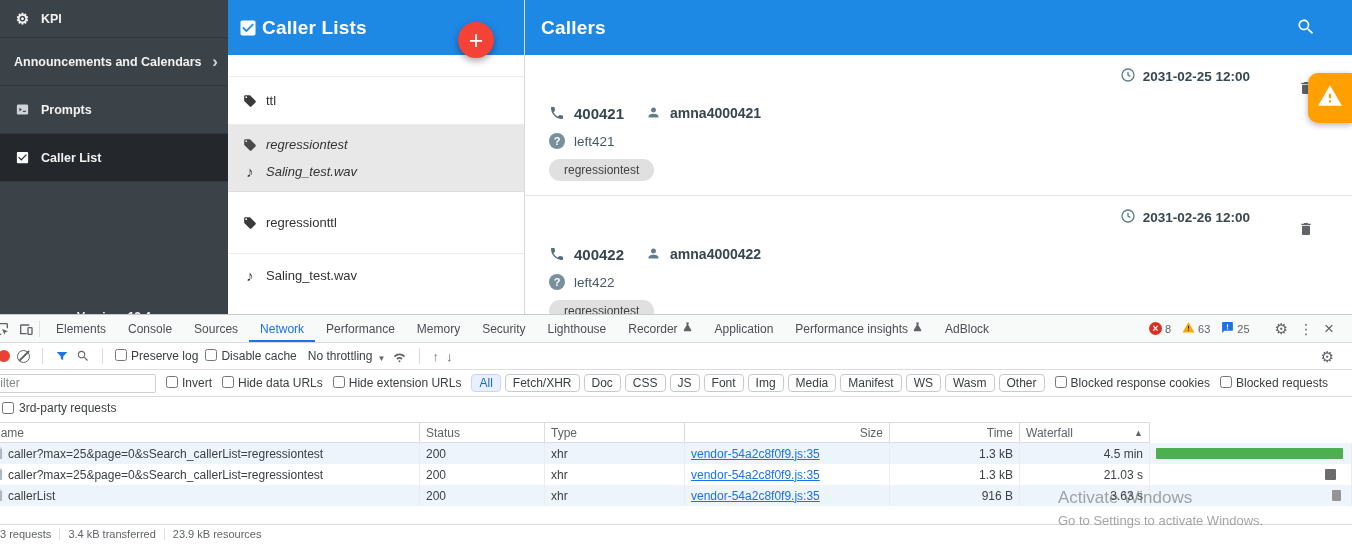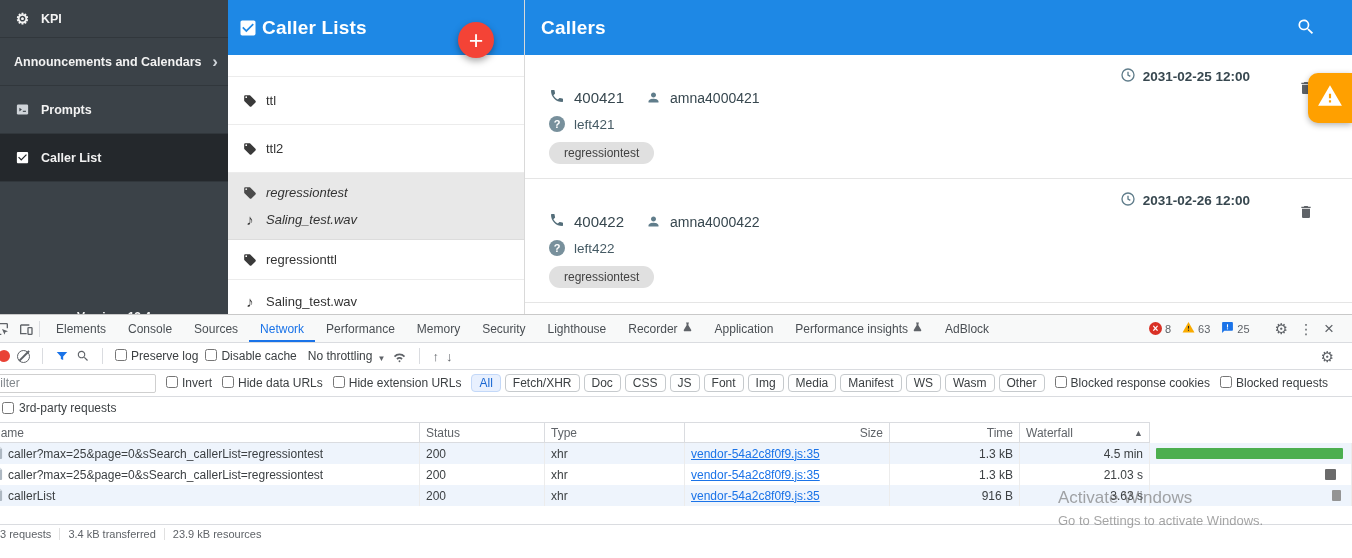--- a/index.html
+++ b/index.html
@@ -30,36 +30,36 @@
   .lists-panel{width:297px;flex:none;background:#fff;border-right:1px solid #d9d9d9;
                display:flex;flex-direction:column;overflow:hidden}
   .lists-panel .panel-header{padding-left:10px}
   .h-check{display:inline-flex;margin-right:4px}
   .fab{position:absolute;right:30px;top:22px;width:36px;height:36px;border-radius:50%;border:none;
        background:#f44336;color:#fff;font-size:25px;line-height:34px;text-align:center;cursor:pointer;
        box-shadow:0 3px 7px rgba(0,0,0,.35)}
   .cl-spacer{height:22px;border-bottom:1px solid #ececec}
   .cl-item{display:flex;align-items:center;gap:9px;padding:0 15px;height:48px;
            border-bottom:1px solid #ececec;font-size:13px;color:#333;cursor:pointer}
-  .cl-item.short{height:40px}
+  .cl-item.short{height:62px}
   .cl-item.shorter{height:42px;border-bottom:none}
   .tag-ic{display:inline-flex}
   .note{font-size:15px;color:#3a3a3a;width:14px;display:inline-flex;justify-content:center}
   .cl-selected{background:#e8e8e8;padding:6px 0;border-bottom:1px solid #dcdcdc;cursor:pointer}
   .cl-sub{display:flex;align-items:center;gap:9px;padding:0 15px;height:27px;font-size:13px;color:#333}
   .cl-sub .it{font-style:italic}
 
   
   .callers-panel{flex:1;background:#fff;position:relative;display:flex;flex-direction:column;overflow:hidden}
   .search-btn{position:absolute;right:36px;top:17px;cursor:pointer;display:inline-flex}
   .card{position:relative;border-bottom:1px solid #e5e5e5;padding:12px 24px 14px}
   .dt-row{display:flex;justify-content:flex-end;align-items:center;gap:7px;padding-right:78px;
           font-size:13.5px;font-weight:bold;color:#37474f;height:18px}
   .trash{position:absolute;right:38px;top:25px;cursor:pointer;display:inline-flex}
-  .num-row{display:flex;align-items:center;gap:9px;margin-top:3px;font-size:15px;font-weight:normal;color:#37474f}
+  .num-row{display:flex;gap:9px;margin-top:20px;font-size:15px;font-weight:bold;color:#37474f}
   .num-row .agent-ic{margin-left:13px;display:inline-flex}
   .num-row .agent{font-size:14px}
   .left-row{margin-top:9px;display:flex;align-items:center;gap:9px;font-size:13.5px;color:#455a64}
   .q{width:16px;height:16px;border-radius:50%;background:#78909c;color:#fff;font-size:11px;font-weight:bold;
      display:inline-flex;align-items:center;justify-content:center}
   .chip{margin-top:10px;display:inline-block;background:#e0e0e0;border-radius:12px;padding:4px 15px;
         font-size:12px;color:#424242}
   .card.partial{border-bottom:none}
   .warn-badge{position:absolute;right:0;top:73px;width:44px;height:50px;background:#ffa000;
               border-radius:10px 0 0 10px;display:flex;align-items:center;justify-content:center;
@@ -176,28 +176,20 @@
       <button class="fab">+</button>
     </header>
     <div class="cl-spacer"></div>
     <div class="cl-item">
       <span class="tag-ic">
         <svg width="14" height="14" viewBox="0 0 24 24">
             <path fill="#3a3a3a" d="M21.4 11.6l-9-9C12 2.2 11.5 2 11 2H4c-1.1 0-2 .9-2 2v7c0 .5.2 1 .6 1.4l9 9c.8.8 2 .8 2.8 0l7-7c.8-.8.8-2 0-2.8zM5.5 7a1.5 1.5 0 1 1 0-3 1.5 1.5 0 0 1 0 3z"></path>
           </svg>
       </span>
       <span>ttl</span>
-    </div>
-    <div class="cl-item">
-      <span class="tag-ic">
-        <svg width="14" height="14" viewBox="0 0 24 24">
-            <path fill="#3a3a3a" d="M21.4 11.6l-9-9C12 2.2 11.5 2 11 2H4c-1.1 0-2 .9-2 2v7c0 .5.2 1 .6 1.4l9 9c.8.8 2 .8 2.8 0l7-7c.8-.8.8-2 0-2.8zM5.5 7a1.5 1.5 0 1 1 0-3 1.5 1.5 0 0 1 0 3z"></path>
-          </svg>
-      </span>
-      <span>ttl2</span>
     </div>
     <div class="cl-selected">
       <div class="cl-sub">
         <span class="tag-ic">
           <svg width="14" height="14" viewBox="0 0 24 24">
               <path fill="#4a4a4a" d="M21.4 11.6l-9-9C12 2.2 11.5 2 11 2H4c-1.1 0-2 .9-2 2v7c0 .5.2 1 .6 1.4l9 9c.8.8 2 .8 2.8 0l7-7c.8-.8.8-2 0-2.8zM5.5 7a1.5 1.5 0 1 1 0-3 1.5 1.5 0 0 1 0 3z"></path>
             </svg>
         </span>
         <span class="it">regressiontest</span>
       </div>

